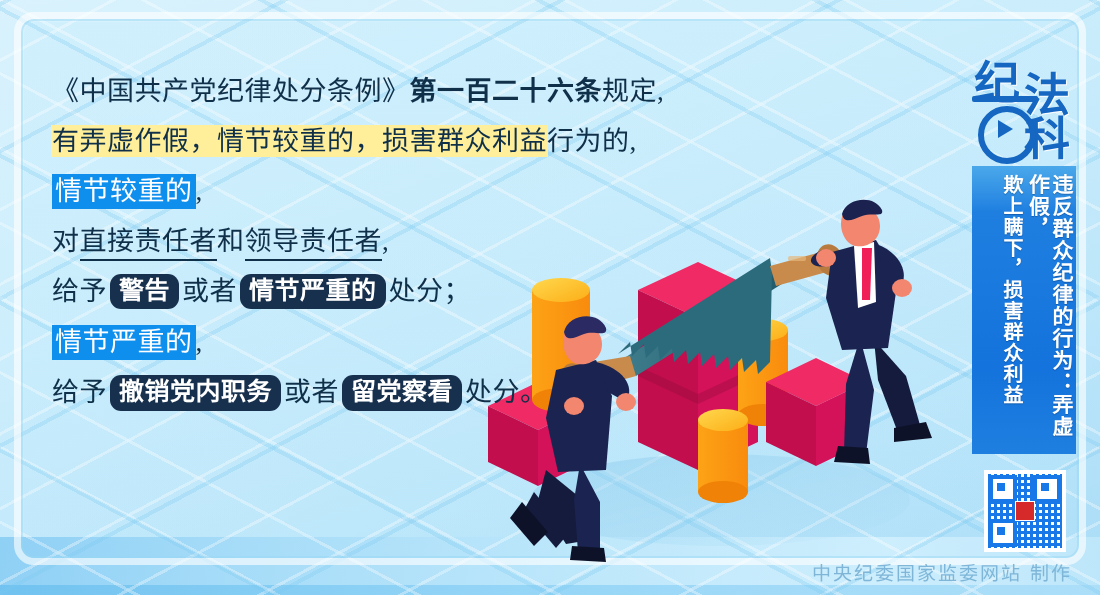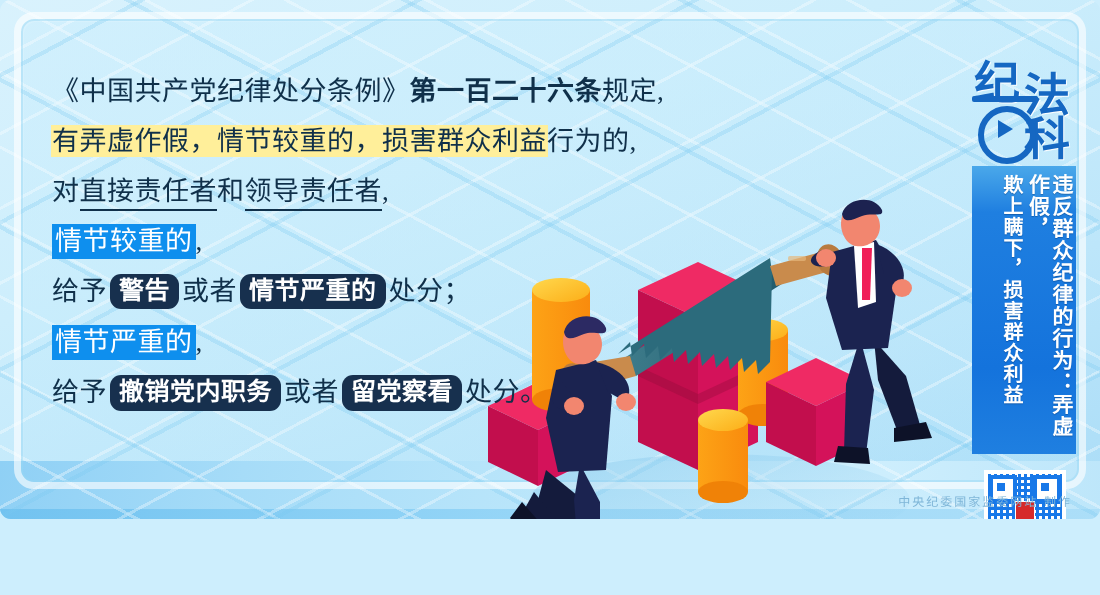--- a/index.html
+++ b/index.html
@@ -3,24 +3,23 @@
 <meta charset="utf-8">
 <title>纪法百科</title>
 <style>
   html,body{margin:0;padding:0;}
   body{
     width:1100px;height:595px;overflow:hidden;
     font-family:"Liberation Serif","DejaVu Serif",serif;
     background:#cdeefd;
   }
   #stage{
-    position:relative;width:1100px;height:519px;overflow:hidden;
+    position:relative;width:1100px;height:595px;overflow:hidden;
     background:
       linear-gradient(160deg,#d9f2fd 0%,#cdeefc 35%,#bde6fa 70%,#a9dcf7 100%);
-    border-radius: 11px;
   }
   
   .outer-frame{
     position:absolute;left:14px;top:12px;right:14px;bottom:30px;
     border-radius:20px;
     border:7px solid rgba(255,255,255,.62);
     box-shadow:0 0 0 2px rgba(150,215,245,.45) inset;
     pointer-events:none;z-index:6;
   }
   .inner-frame{
@@ -140,21 +139,21 @@
   .qr-eye{position:absolute;width:20px;height:20px;border:4px solid #1878e8;background:#fff;}
   .qr-eye:after{content:"";position:absolute;left:4px;top:4px;width:8px;height:8px;background:#1878e8;}
   .qr-eye.tl{left:1px;top:1px;} .qr-eye.tr{right:1px;top:1px;} .qr-eye.bl{left:1px;bottom:1px;}
   .qr-seal{
     position:absolute;left:50%;top:50%;transform:translate(-50%,-50%);
     width:18px;height:18px;background:#d62a2a;border:1px solid #fff;
   }
   
   .credit{
     position:absolute;right:28px;bottom:10px;z-index:10;
-    font-size:12px;color:#7fb6d8;letter-spacing:2px;
+    font-size:19px;color:#7fb6d8;letter-spacing:2px;
     font-family:"DejaVu Sans","Liberation Sans",sans-serif;
   }
   
   .illus{position:absolute;left:470px;top:170px;width:520px;height:400px;z-index:7;}
 </style>
 </head>
 <body>
 
 <div id="stage">
 
@@ -292,25 +291,25 @@
 
     <div class="line">
       <span>《中国共产党纪律处分条例》</span><span class="b">第一百二十六条</span><span>规定,</span>
     </div>
 
     <div class="line">
       <span class="hl-yellow">有弄虚作假，情节较重的，损害群众利益</span><span>行为的,</span>
     </div>
 
     <div class="line">
+      <span class="hl-blue">情节较重的</span><span>,</span>
+    </div>
+
+    <div class="line">
       <span>对</span><span class="dunder">直接责任者</span><span>和</span><span class="dunder">领导责任者</span><span>,</span>
-    </div>
-
-    <div class="line">
-      <span class="hl-blue">情节较重的</span><span>,</span>
     </div>
 
     <div class="line">
       <span>给予</span><span class="pill">警告</span><span>或者</span><span class="pill">情节严重的</span><span>处分；</span>
     </div>
 
     <div class="line">
       <span class="hl-blue">情节严重的</span><span>,</span>
     </div>
 

